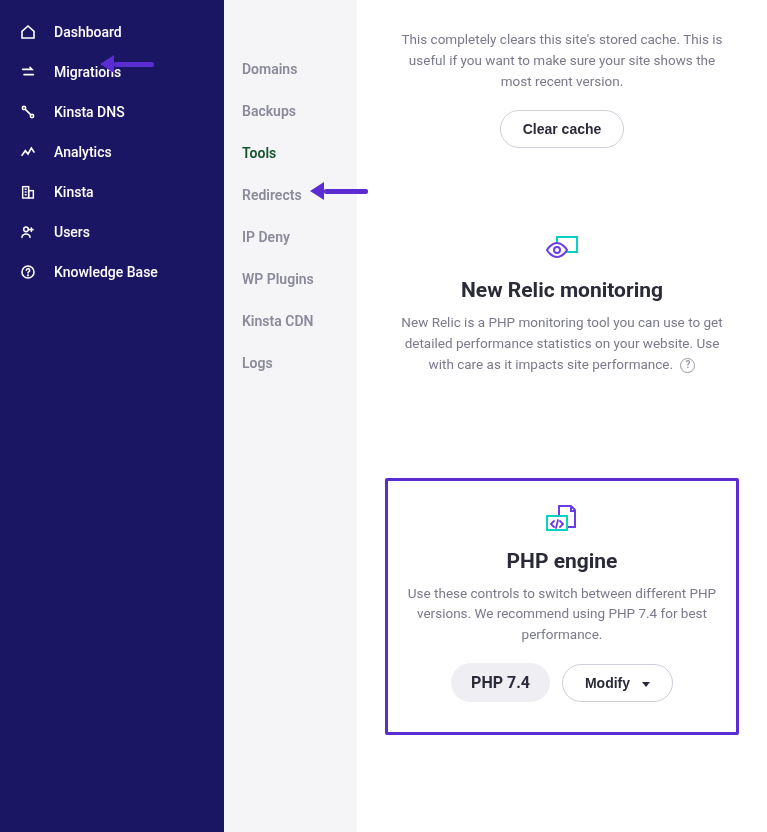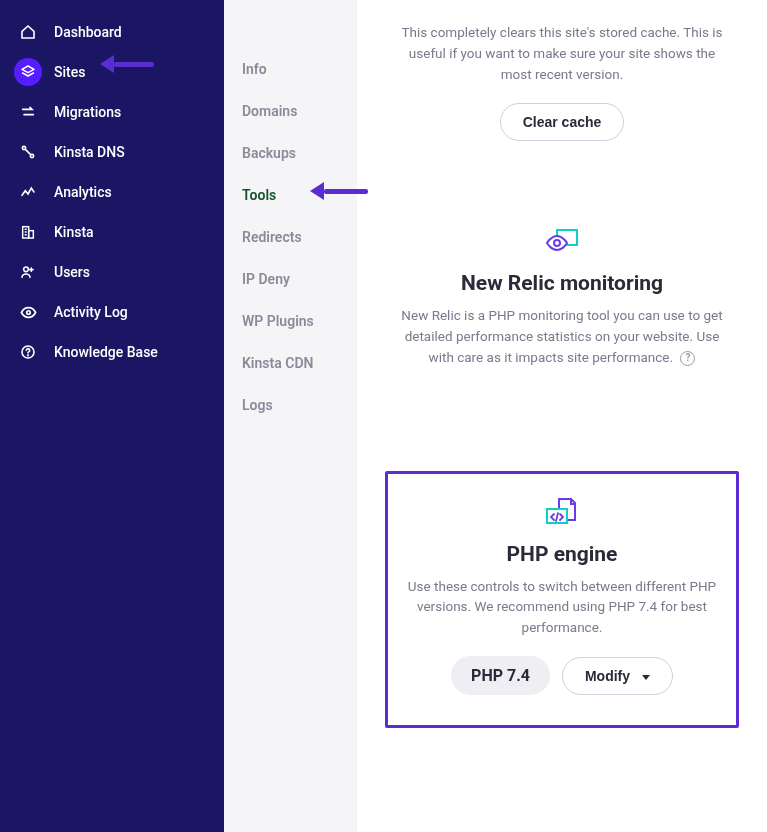--- a/index.html
+++ b/index.html
@@ -83,21 +83,21 @@
       font-size: 14px;
       color: #8a8a9a;
       font-weight: 600;
       cursor: pointer;
     }
     .sub-item.active { color: #14532d; }
 
     
     .content {
       flex: 1;
-      padding: 0 28px 40px;
+      padding: 7px 28px 40px;
       overflow: hidden;
       position: relative;
     }
     .card {
       text-align: center;
       padding: 22px 8px;
     }
     .card h3 {
       font-size: 21px;
       font-weight: 700;
@@ -182,29 +182,20 @@
 
   <div class="main-nav-item">
     <span class="ico">
       <svg width="16" height="16" viewBox="0 0 24 24" fill="none" class="stroke-white" stroke-width="2.4">
           <path d="M3 11 L12 3 L21 11 V21 H3 Z"></path>
         </svg>
     </span>
     <span>Dashboard</span>
   </div>
 
-  <div class="main-nav-item active">
-    <span class="ico">
-      <svg width="16" height="16" viewBox="0 0 24 24" fill="none" class="stroke-white" stroke-width="2.4" stroke-linejoin="round">
-          <path d="M12 3 L21 8 L12 13 L3 8 Z"></path>
-          <path d="M3 13 L12 18 L21 13"></path>
-        </svg>
-    </span>
-    <span>Sites</span>
-  </div>
 
   <div class="main-nav-item">
     <span class="ico">
       <svg width="16" height="16" viewBox="0 0 24 24" fill="none" class="stroke-white" stroke-width="2.4" stroke-linecap="round">
           <path d="M4 8h14l-3-3"></path>
           <path d="M6 16h14"></path>
         </svg>
     </span>
     <span>Migrations</span>
   </div>
@@ -244,44 +235,34 @@
     <span class="ico">
       <svg width="16" height="16" viewBox="0 0 24 24" fill="none" class="stroke-white" stroke-width="2.4" stroke-linecap="round">
           <circle cx="9" cy="8" r="3.5"></circle>
           <path d="M3 20c0-3 3-5 6-5s6 2 6 5"></path>
           <path d="M17 6v5M14.5 8.5h5"></path>
         </svg>
     </span>
     <span>Users</span>
   </div>
 
-  <div class="main-nav-item">
-    <span class="ico">
-      <svg width="17" height="17" viewBox="0 0 24 24" fill="none" class="stroke-white" stroke-width="2.4">
-          <path d="M2 12s3.5-7 10-7 10 7 10 7-3.5 7-10 7S2 12 2 12z"></path>
-          <circle cx="12" cy="12" r="2.5"></circle>
-        </svg>
-    </span>
-    <span>Activity Log</span>
-  </div>
 
   <div class="main-nav-item">
     <span class="ico">
       <svg width="16" height="16" viewBox="0 0 24 24" fill="none" class="stroke-white" stroke-width="2.4" stroke-linecap="round">
           <circle cx="12" cy="12" r="9"></circle>
           <path d="M9.5 9.5a2.5 2.5 0 1 1 3.5 2.3c-.8.4-1 1-1 1.7"></path>
           <circle cx="12" cy="17" r="0.6" fill="#fff"></circle>
         </svg>
     </span>
     <span>Knowledge Base</span>
   </div>
 </nav>
 
 <nav class="sidebar-sub">
-  <div class="sub-item"><span>Info</span></div>
   <div class="sub-item"><span>Domains</span></div>
   <div class="sub-item"><span>Backups</span></div>
   <div class="sub-item active"><span>Tools</span></div>
   <div class="sub-item"><span>Redirects</span></div>
   <div class="sub-item"><span>IP Deny</span></div>
   <div class="sub-item"><span>WP Plugins</span></div>
   <div class="sub-item"><span>Kinsta CDN</span></div>
   <div class="sub-item"><span>Logs</span></div>
 </nav>
 

